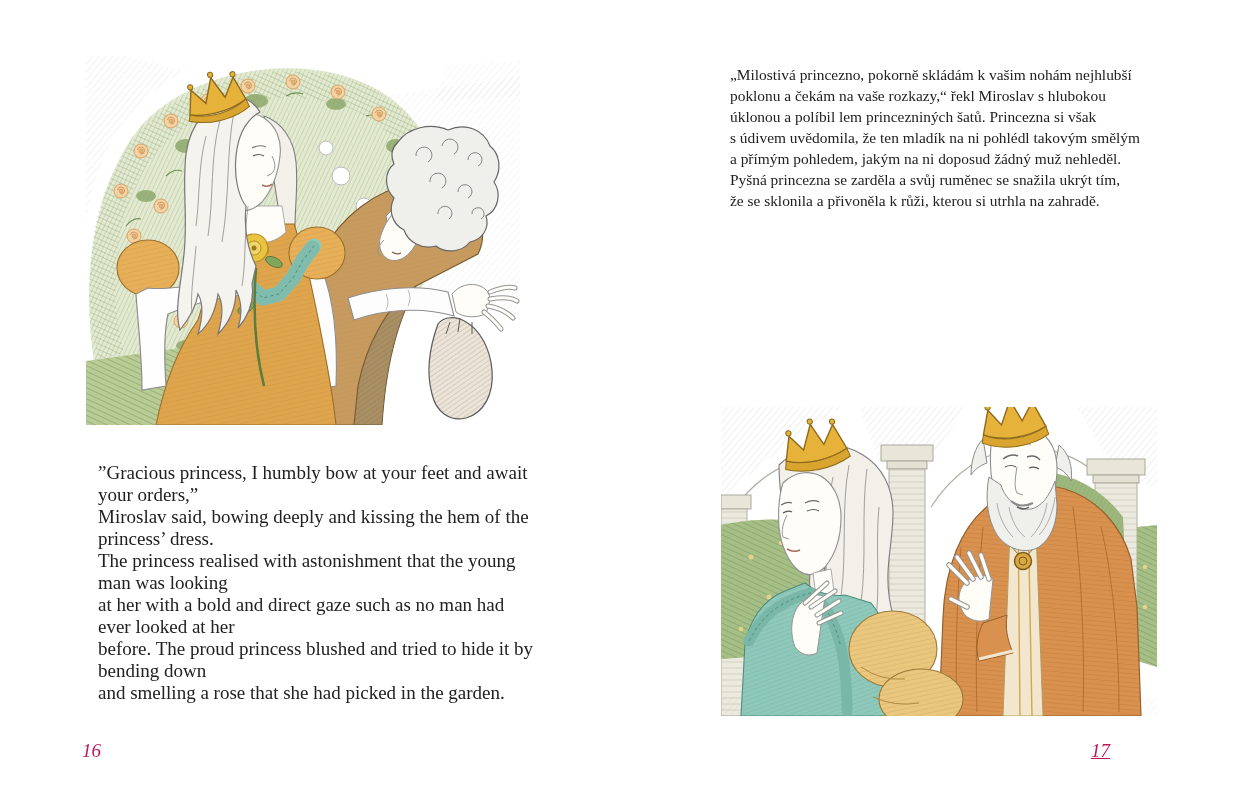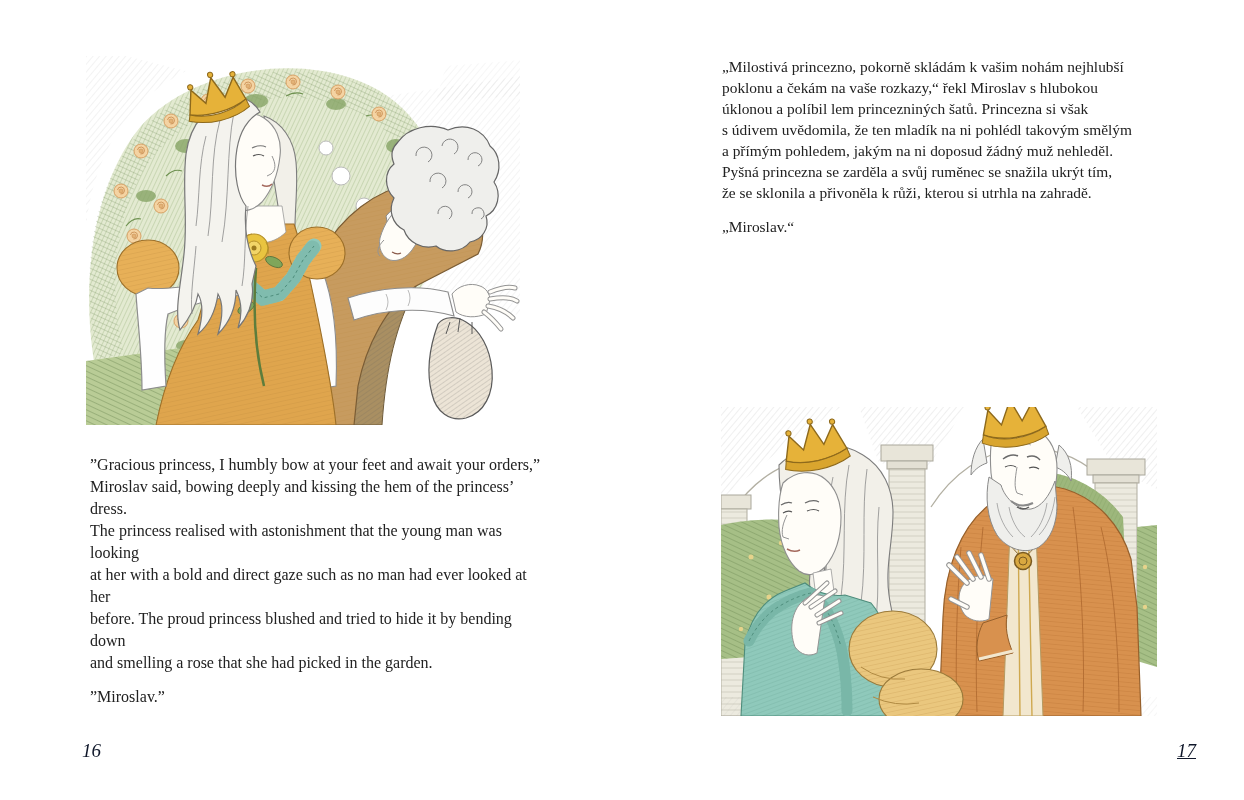--- a/index.html
+++ b/index.html
@@ -4,30 +4,30 @@
 <style>
   html,body{margin:0;padding:0;background:#ffffff;}
   .spread{
     position:relative;width:1244px;height:800px;background:#ffffff;
     overflow:hidden;font-family:"Liberation Serif",serif;color:#212121;
   }
   .illus{position:absolute;margin:0;padding:0;}
   .illus svg{display:block;}
   .illus-left{left:86px;top:56px;width:434px;height:369px;}
   .illus-right{left:721px;top:407px;width:436px;height:309px;}
-  .text-block p{margin:8px;white-space:pre-line;}
+  .text-block p{margin:16px;white-space:pre-line;}
   .text-block.en{position:absolute;left:82px;top:446px;width:468px;
-    font-size:16px;line-height:22px;}
+    font-size:19px;line-height:22px;}
   .text-block.en p{margin-bottom:12px;}
   .text-block.cs{position:absolute;left:714px;top:48px;width:468px;
     font-size:15.4px;line-height:21px;}
   .text-block.cs p{margin-bottom:13px;}
-  .pagenum{position:absolute;top:740px;font-style:italic;font-size:19px;color:#0f172a;}
+  .pagenum{position:absolute;top:740px;font-style:italic;font-size:19px;color:#be185d;}
   .pagenum-left{left:82px;}
-  .pagenum-right{left:1030px;width:166px;text-align:right;text-decoration:underline;}
+  .pagenum-right{left:944px;width:166px;text-align:right;text-decoration:underline;}
 </style>
 </head>
 <body>
 
 <div class="spread">
 
   <section>
 
     <figure class="illus illus-left">
       <svg width="434" height="369" viewBox="0 0 434 369" xmlns="http://www.w3.org/2000/svg">
@@ -225,37 +225,35 @@
       </svg>
     </figure>
 
     <div class="text-block en">
       <p>”Gracious princess, I humbly bow at your feet and await your orders,”
 Miroslav said, bowing deeply and kissing the hem of the princess’ dress.
 The princess realised with astonishment that the young man was looking
 at her with a bold and direct gaze such as no man had ever looked at her
 before. The proud princess blushed and tried to hide it by bending down
 and smelling a rose that she had picked in the garden.</p>
-      <p>”Miroslav.”</p>
     </div>
 
     <div class="pagenum pagenum-left">16</div>
   </section>
 
   <section>
 
     <div class="text-block cs">
       <p>„Milostivá princezno, pokorně skládám k vašim nohám nejhlubší
 poklonu a čekám na vaše rozkazy,“ řekl Miroslav s hlubokou
 úklonou a políbil lem princezniných šatů. Princezna si však
 s údivem uvědomila, že ten mladík na ni pohlédl takovým smělým
 a přímým pohledem, jakým na ni doposud žádný muž nehleděl.
 Pyšná princezna se zarděla a svůj ruměnec se snažila ukrýt tím,
 že se sklonila a přivoněla k růži, kterou si utrhla na zahradě.</p>
-      <p>„Miroslav.“</p>
     </div>
 
     <figure class="illus illus-right">
       <svg width="436" height="309" viewBox="0 0 436 309" xmlns="http://www.w3.org/2000/svg">
         <defs>
           <pattern id="Rg1" patternUnits="userSpaceOnUse" width="5" height="5" patternTransform="rotate(115)">
             <line x1="0" y1="0" x2="0" y2="5" stroke="#54743f" stroke-width="0.8"></line>
           </pattern>
           <pattern id="Rg2" patternUnits="userSpaceOnUse" width="4" height="4" patternTransform="rotate(25)">
             <line x1="0" y1="0" x2="0" y2="4" stroke="#7d9c5d" stroke-width="0.7"></line>

